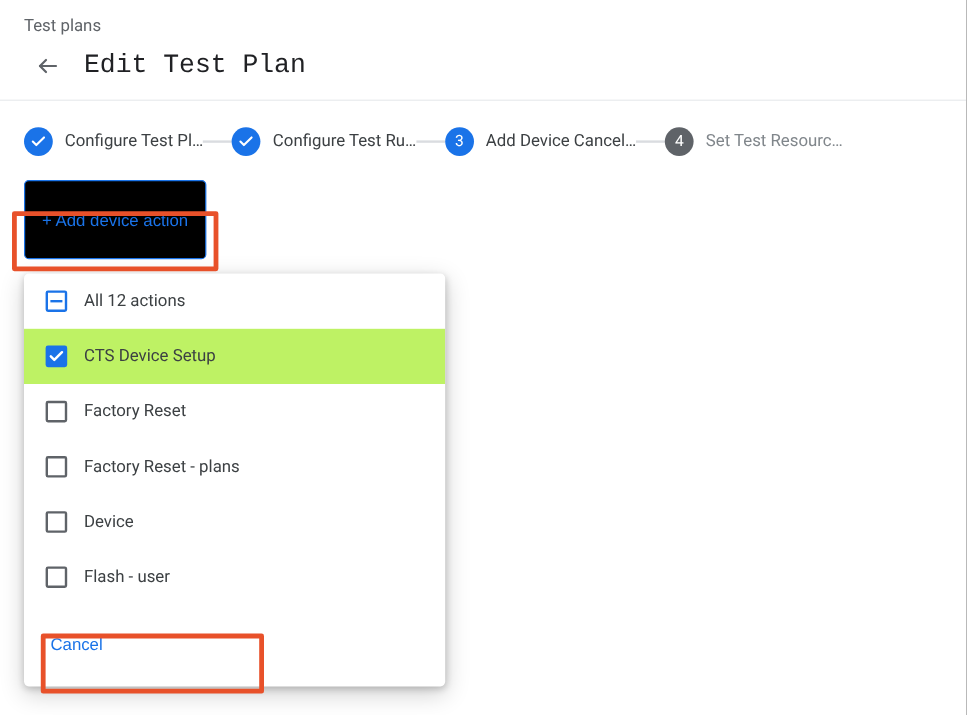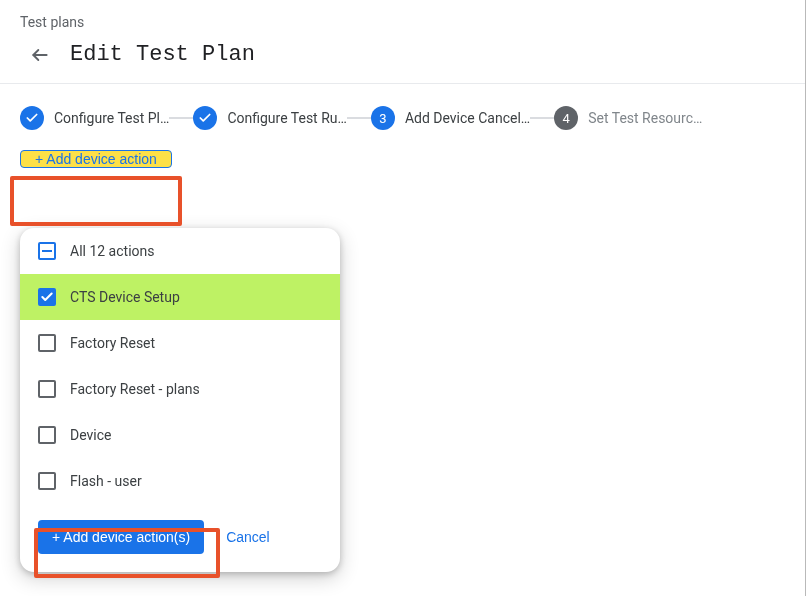--- a/index.html
+++ b/index.html
@@ -89,37 +89,37 @@
     position:absolute;
     border: 4px solid #e8512a;
     border-radius: 2px;
     pointer-events:none;
   }
   .hl-top { top:176px; left:10px; width:172px; height:50px; }
   .hl-bottom { top:528px; left:34px; width:186px; height:50px; }
   .outlined-btn {
     border: 1px solid #1a73e8;
     color: #1a73e8;
-    background: #fde047;
-    padding: 0 14px;
+    background: #000000;
+    padding: 24px 14px;
     font-size: 14px;
     border-radius: 4px;
     cursor:pointer;
     display:inline-flex;
     align-items:center;
     gap:4px;
   }
   .dropdown-panel {
     position:absolute;
     top:228px;
     left:20px;
-    width: 320px;
+    width: 351px;
     background:#fff;
     box-shadow: 0 2px 6px rgba(0,0,0,.2), 0 6px 20px rgba(0,0,0,.19);
-    border-radius: 14px;
+    border-radius: 4px;
     padding-bottom: 0;
   }
   .option-list {
     max-height: 290px;
     overflow-y: auto;
   }
   .option-row {
     display:flex;
     align-items:center;
     gap: 14px;
@@ -267,20 +267,19 @@
     <div class="option-row">
       <div class="checkbox"></div>
       <div class="option-label">Device</div>
     </div>
     <div class="option-row">
       <div class="checkbox"></div>
       <div class="option-label">Flash - user</div>
     </div>
   </div>
   <div class="panel-actions">
-    <button class="primary-btn">+ Add device action(s)</button>
     <button class="text-btn">Cancel</button>
   </div>
 </div>
 
 <div class="highlight-box hl-top"></div>
 <div class="highlight-box hl-bottom"></div>
 <div class="right-border"></div>
 
 </body></html>

